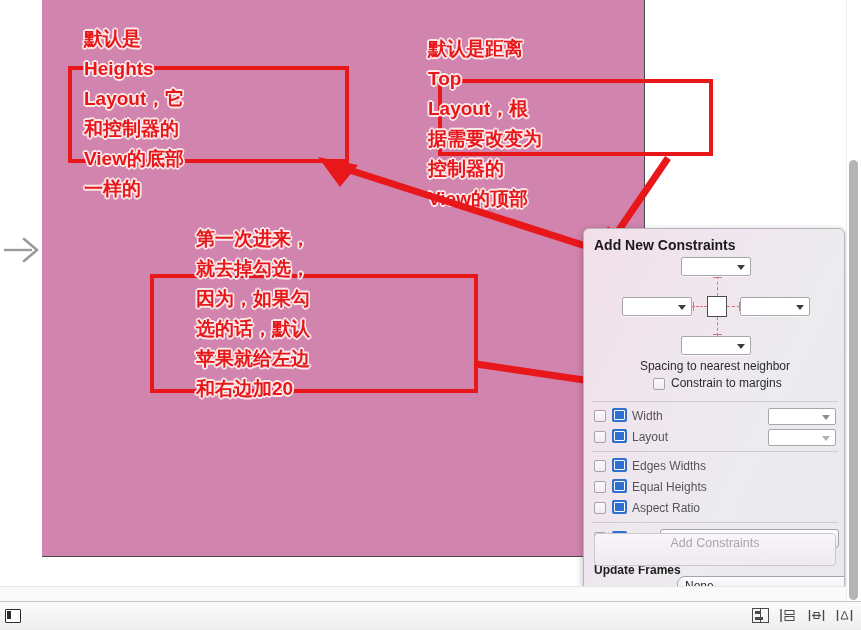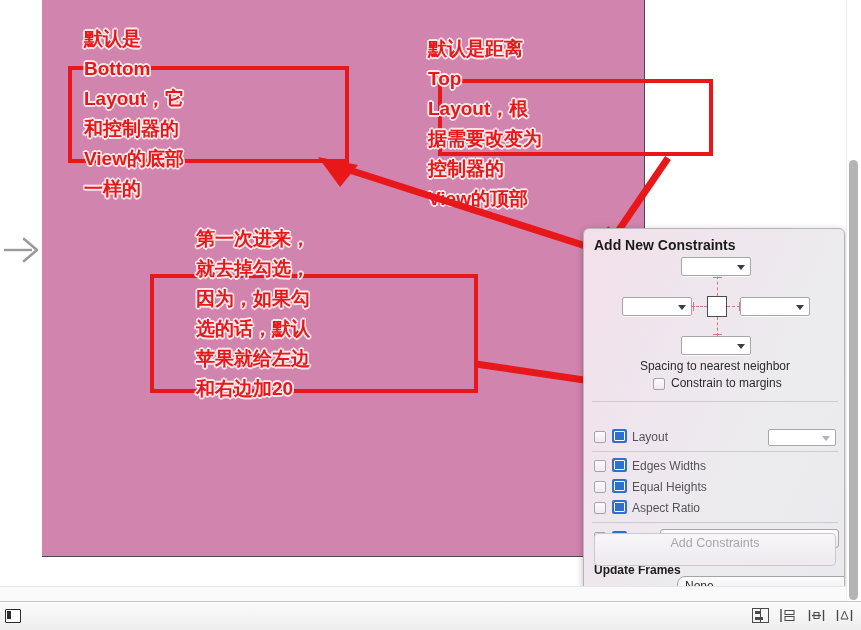--- a/index.html
+++ b/index.html
@@ -260,21 +260,21 @@
 
     <div id="canvas"></div>
 
     <svg id="entry-arrow" viewBox="0 0 40 32">
       <path d="M2 16 H30" stroke="#9a9a9a" stroke-width="2.4" fill="none"></path>
       <path d="M22 5 L35 16 L22 27" stroke="#9a9a9a" stroke-width="2.6" fill="none" stroke-linecap="round" stroke-linejoin="round"></path>
     </svg>
 
     <div class="anno-box" style="left:68px; top:66px; width:281px; height:97px;"></div>
     <div class="anno-text" style="left:84px; top:24px;">默认是
-Bottom
+Heights
 Layout，它
 和控制器的
 View的底部
 一样的</div>
 
     <div class="anno-box" style="left:438px; top:79px; width:275px; height:77px;"></div>
     <div class="anno-text" style="left:428px; top:34px;">默认是距离
 Top
 Layout，根
 据需要改变为
@@ -341,20 +341,28 @@
 
       <div id="spacing-label">Spacing to nearest neighbor</div>
 
       <div id="constrain-row">
         <div class="cb"></div>
         <span class="lbl">Constrain to margins</span>
       </div>
 
       <div class="sep" style="top:172px;"></div>
 
+      <div class="attr-row" style="left:10px; top:180px; width:242px;">
+        <div class="cb" style="position:absolute; left:0; top:1px;"></div>
+        <span class="ibicon"></span>
+        <span class="lbl">Width</span>
+        <div class="valuebox" style="left:174px; top:-1px;">
+          <span class="tri" style="position:absolute;right:5px;top:6px;width:0;height:0;border-left:4.5px solid transparent;border-right:4.5px solid transparent;border-top:5px solid #8d8d93;"></span>
+        </div>
+      </div>
 
       <div class="attr-row" style="left:10px; top:201px; width:242px;">
         <div class="cb" style="position:absolute; left:0; top:1px;"></div>
         <span class="ibicon"></span>
         <span class="lbl">Layout</span>
         <div class="valuebox" style="left:174px; top:-1px;">
           <span class="tri" style="position:absolute;right:5px;top:6px;width:0;height:0;border-left:4.5px solid transparent;border-right:4.5px solid transparent;border-top:5px solid #b4b2b8;"></span>
         </div>
       </div>
 

